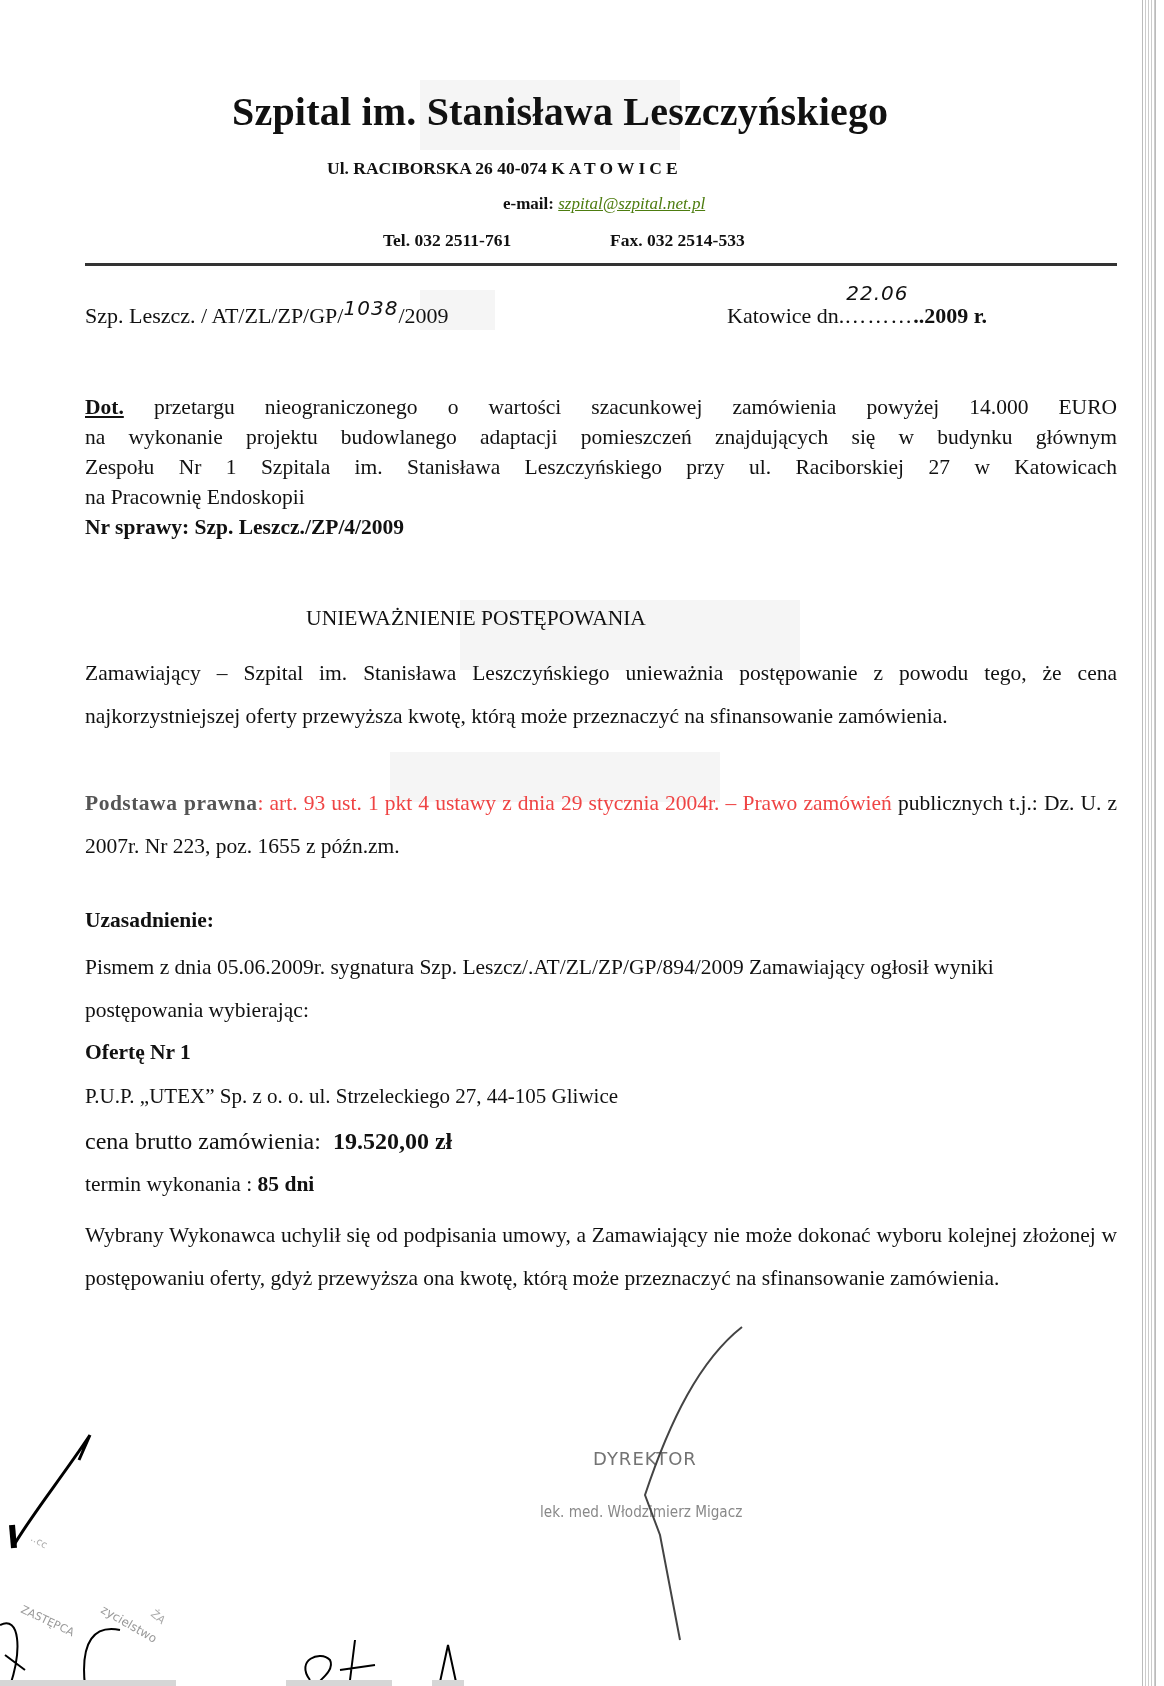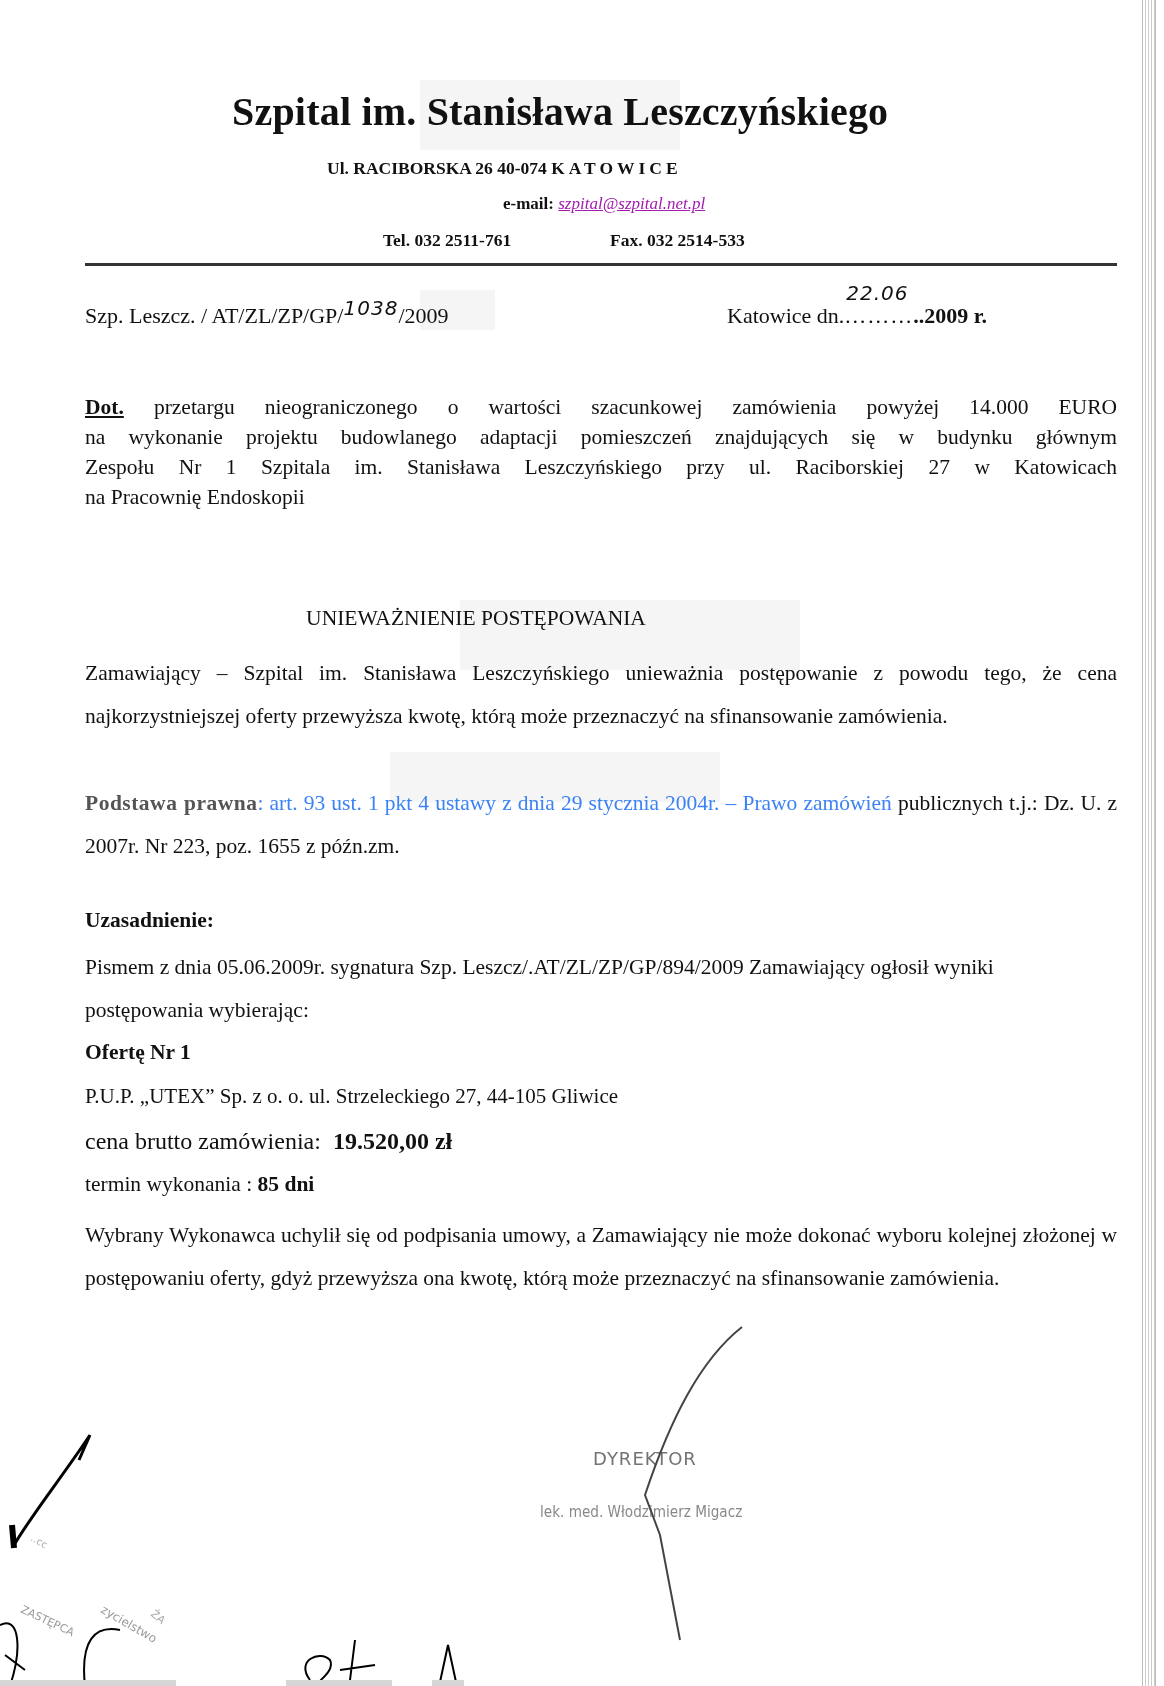--- a/index.html
+++ b/index.html
@@ -9,21 +9,21 @@
     font-family:"Liberation Serif", "DejaVu Serif", serif;
   }
   .abs { position:absolute; white-space:nowrap; }
   .scan-shade { position:absolute; background:#ececec; opacity:0.55; }
 
   
   .hosp-title { left:232px; top:88px; font-size:40px; font-weight:bold; letter-spacing:0.2px; }
   .addr { left:327px; top:158px; font-size:17.5px; font-weight:bold; }
   .addr .spaced { letter-spacing:4px; }
   .email { left:503px; top:194px; font-size:17px; font-weight:bold; }
-  .email a { font-weight:normal; font-style:italic; text-decoration:underline; color:#a21caf; }
+  .email a { font-weight:normal; font-style:italic; text-decoration:underline; color:#4d7c0f; }
   .tel { left:383px; top:230px; font-size:17.5px; font-weight:bold; }
   .fax { left:610px; top:230px; font-size:17.5px; font-weight:bold; }
   .rule { left:85px; top:263px; width:1032px; height:3px; background:#333; }
 
   .ref { left:85px; top:303px; font-size:22px; }
   .hand { font-family:"DejaVu Sans", sans-serif; font-style:italic; font-weight:normal; font-size:20px; position:relative; top:-8px; letter-spacing:1px; }
   .date-line { left:727px; top:303px; font-size:22px; }
   .date-line b { font-weight:bold; }
   .dots { letter-spacing:1px; }
 
@@ -31,21 +31,21 @@
   .subject .dot { font-weight:bold; text-decoration:underline; }
   .just { text-align:justify; text-align-last:justify; display:block; }
   .nrsprawy { font-weight:bold; }
 
   .heading { left:0; width:952px; text-align:center; top:606px; font-size:21.5px; font-weight:normal; }
 
   .para { left:85px; width:1032px; font-size:21.5px; white-space:normal; }
   .p1 { top:652px; line-height:43px; }
   .legal { top:782px; line-height:43px; }
   .legal .lbl { font-weight:bold; color:#555; letter-spacing:0.5px; }
-  .legal .gray { color:#3b82f6; }
+  .legal .gray { color:#ef4444; }
 
   .uzas { left:85px; top:908px; font-size:21.5px; font-weight:bold; }
   .p2 { top:946px; line-height:43px; }
   .oferta { left:85px; top:1040px; font-size:21.5px; font-weight:bold; }
   .bidder { left:85px; top:1084px; font-size:21px; }
   .price { left:85px; top:1128px; font-size:24px; }
   .price b, .term b { font-weight:bold; }
   .term { left:85px; top:1172px; font-size:21.5px; }
   .p3 { top:1214px; line-height:43px; }
 
@@ -83,20 +83,21 @@
 </div>
 <div class="abs date-line">
   <span>Katowice dn.</span><span style="position:relative;display:inline-block;"><span class="hand" style="position:absolute;left:2px;top:-22px;">22.06</span><span class="dots">………</span></span><b>..2009 r.</b>
 </div>
 
 <div class="abs subject">
   <span class="just"><span class="dot">Dot.</span> <span>przetargu nieograniczonego o wartości szacunkowej zamówienia powyżej 14.000 EURO</span></span>
   <span class="just">na wykonanie projektu budowlanego adaptacji pomieszczeń znajdujących się w budynku głównym</span>
   <span class="just">Zespołu Nr 1 Szpitala  im. Stanisława Leszczyńskiego przy ul. Raciborskiej 27 w Katowicach</span>
   <span style="display:block">na Pracownię Endoskopii</span>
+  <span style="display:block" class="nrsprawy">Nr sprawy: Szp. Leszcz./ZP/4/2009</span>
 </div>
 
 <div class="abs heading">UNIEWAŻNIENIE POSTĘPOWANIA</div>
 
 <div class="abs para p1" style="text-align:justify;">Zamawiający – Szpital im. Stanisława Leszczyńskiego unieważnia postępowanie z powodu tego, że cena najkorzystniejszej oferty przewyższa kwotę, którą może przeznaczyć na sfinansowanie zamówienia.</div>
 
 <div class="abs para legal" style="text-align:justify;">
   <span class="lbl">Podstawa prawna</span><span class="gray">: art. 93 ust. 1 pkt 4 ustawy z dnia 29 stycznia 2004r. – Prawo zamówień</span>
   <span>publicznych t.j.: Dz. U. z 2007r. Nr 223, poz. 1655 z późn.zm.</span>
 </div>

